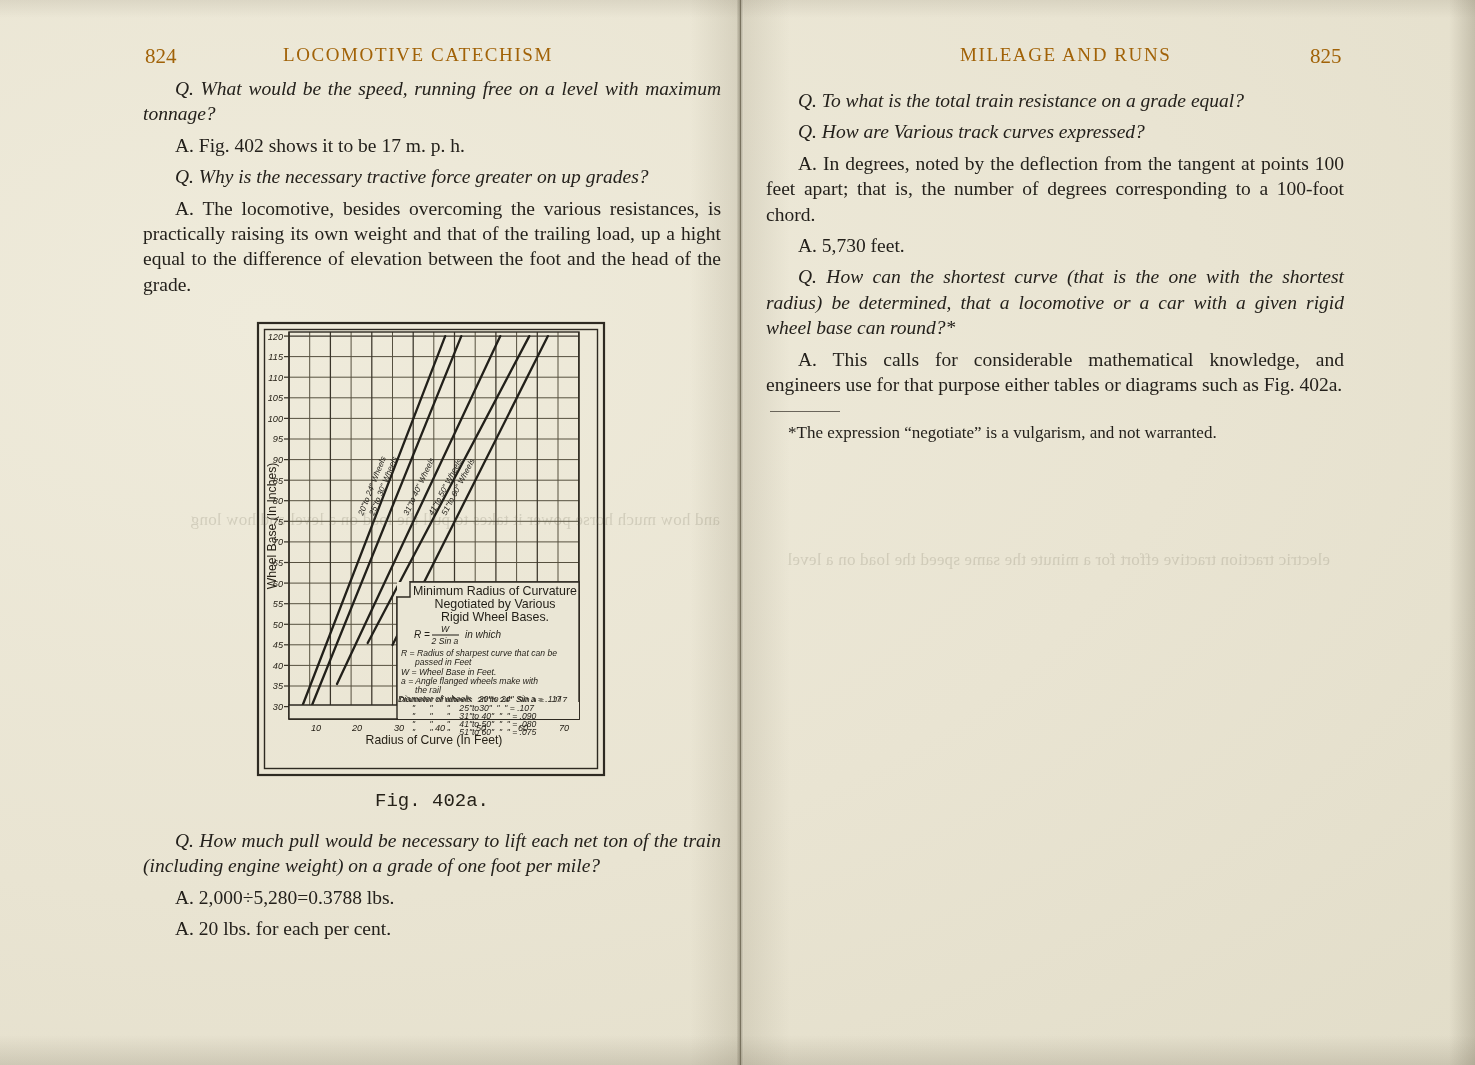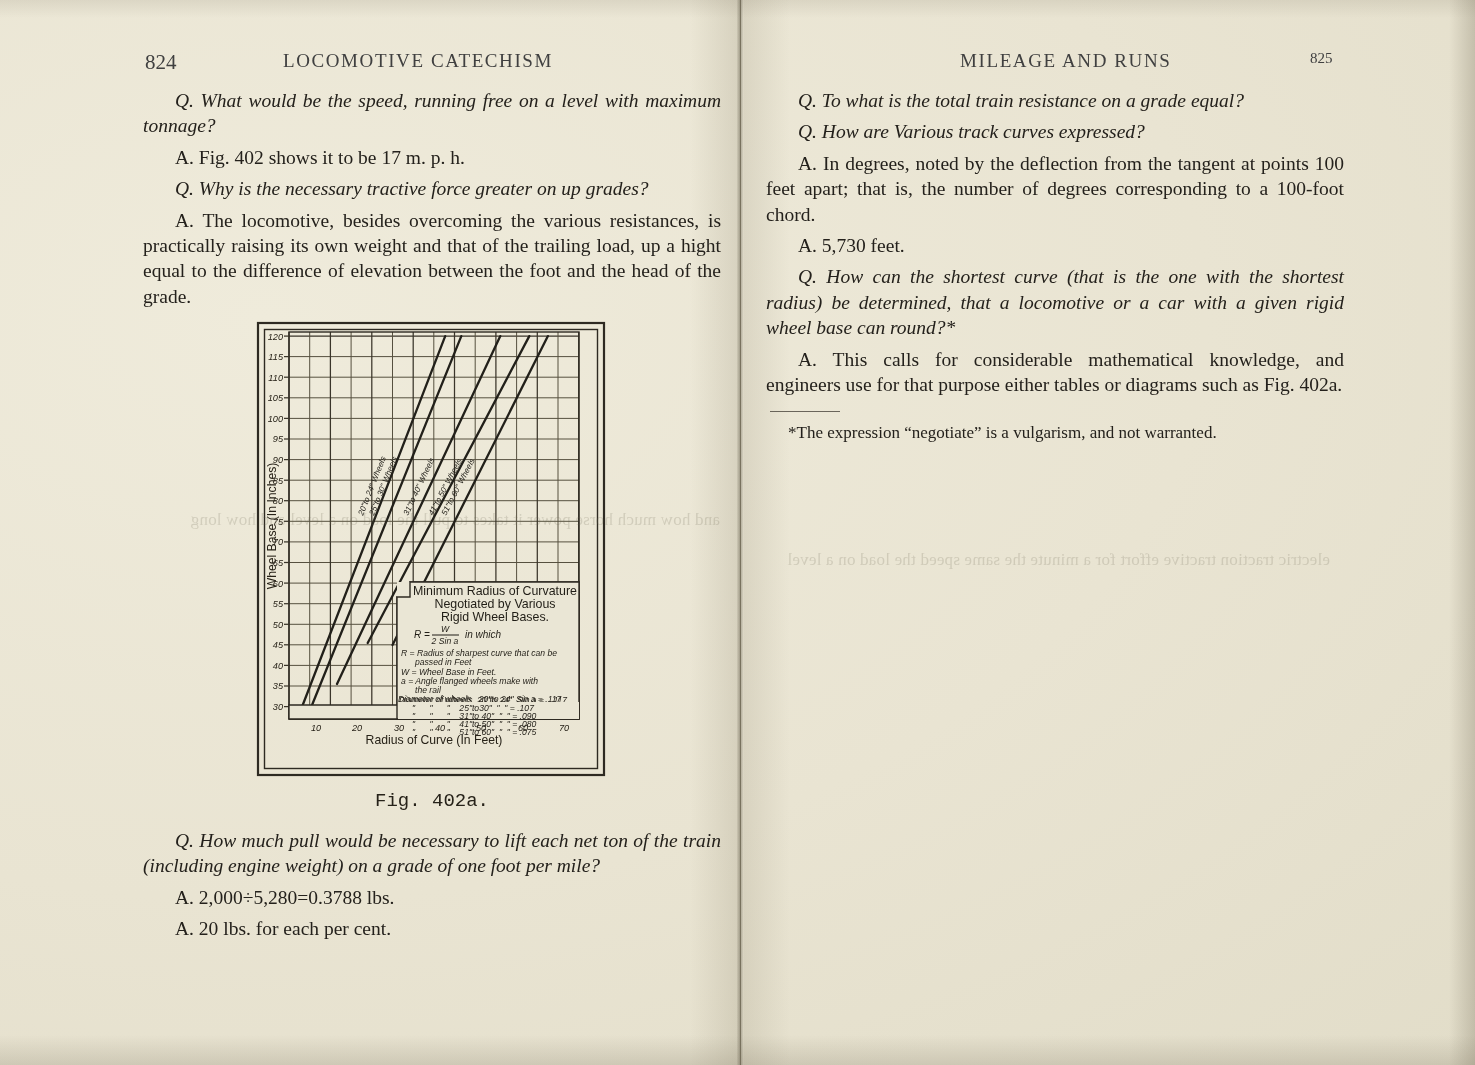--- a/index.html
+++ b/index.html
@@ -42,34 +42,34 @@
     color:rgba(105,98,78,.20);
     font-size:17px;line-height:30px;
     letter-spacing:.2px;
     transform:scaleX(-1);
     pointer-events:none;
     font-family:"Liberation Serif",serif;
   }
 
   
   .col{position:absolute;width:578px;}
-  #col-left{left:143px;top:88px;}
+  #col-left{left:143px;top:76px;}
   #col-right{left:766px;top:88px;}
 
   .hdr{
-    position:absolute;top:50px;
+    position:absolute;top:44px;
     font-size:19px;letter-spacing:1.6px;
-    color:#404040;
+    color:#a16207;
     font-family:"Liberation Serif",serif;
     white-space:nowrap;
   }
   #pgnum-l{left:145px;letter-spacing:0;font-size:21px;}
   #title-l{left:283px;}
   #title-r{left:960px;}
-  #pgnum-r{left:1310px;letter-spacing:0;font-size:15px;}
+  #pgnum-r{left:1310px;letter-spacing:0;font-size:21px;}
 
   p.para{
     margin:0 0 0 0;
     font-size:19.5px;
     line-height:25.4px;
     color:#24211c;
     text-indent:32px;
     text-align:justify;
     font-family:"Liberation Serif",serif;
   }

